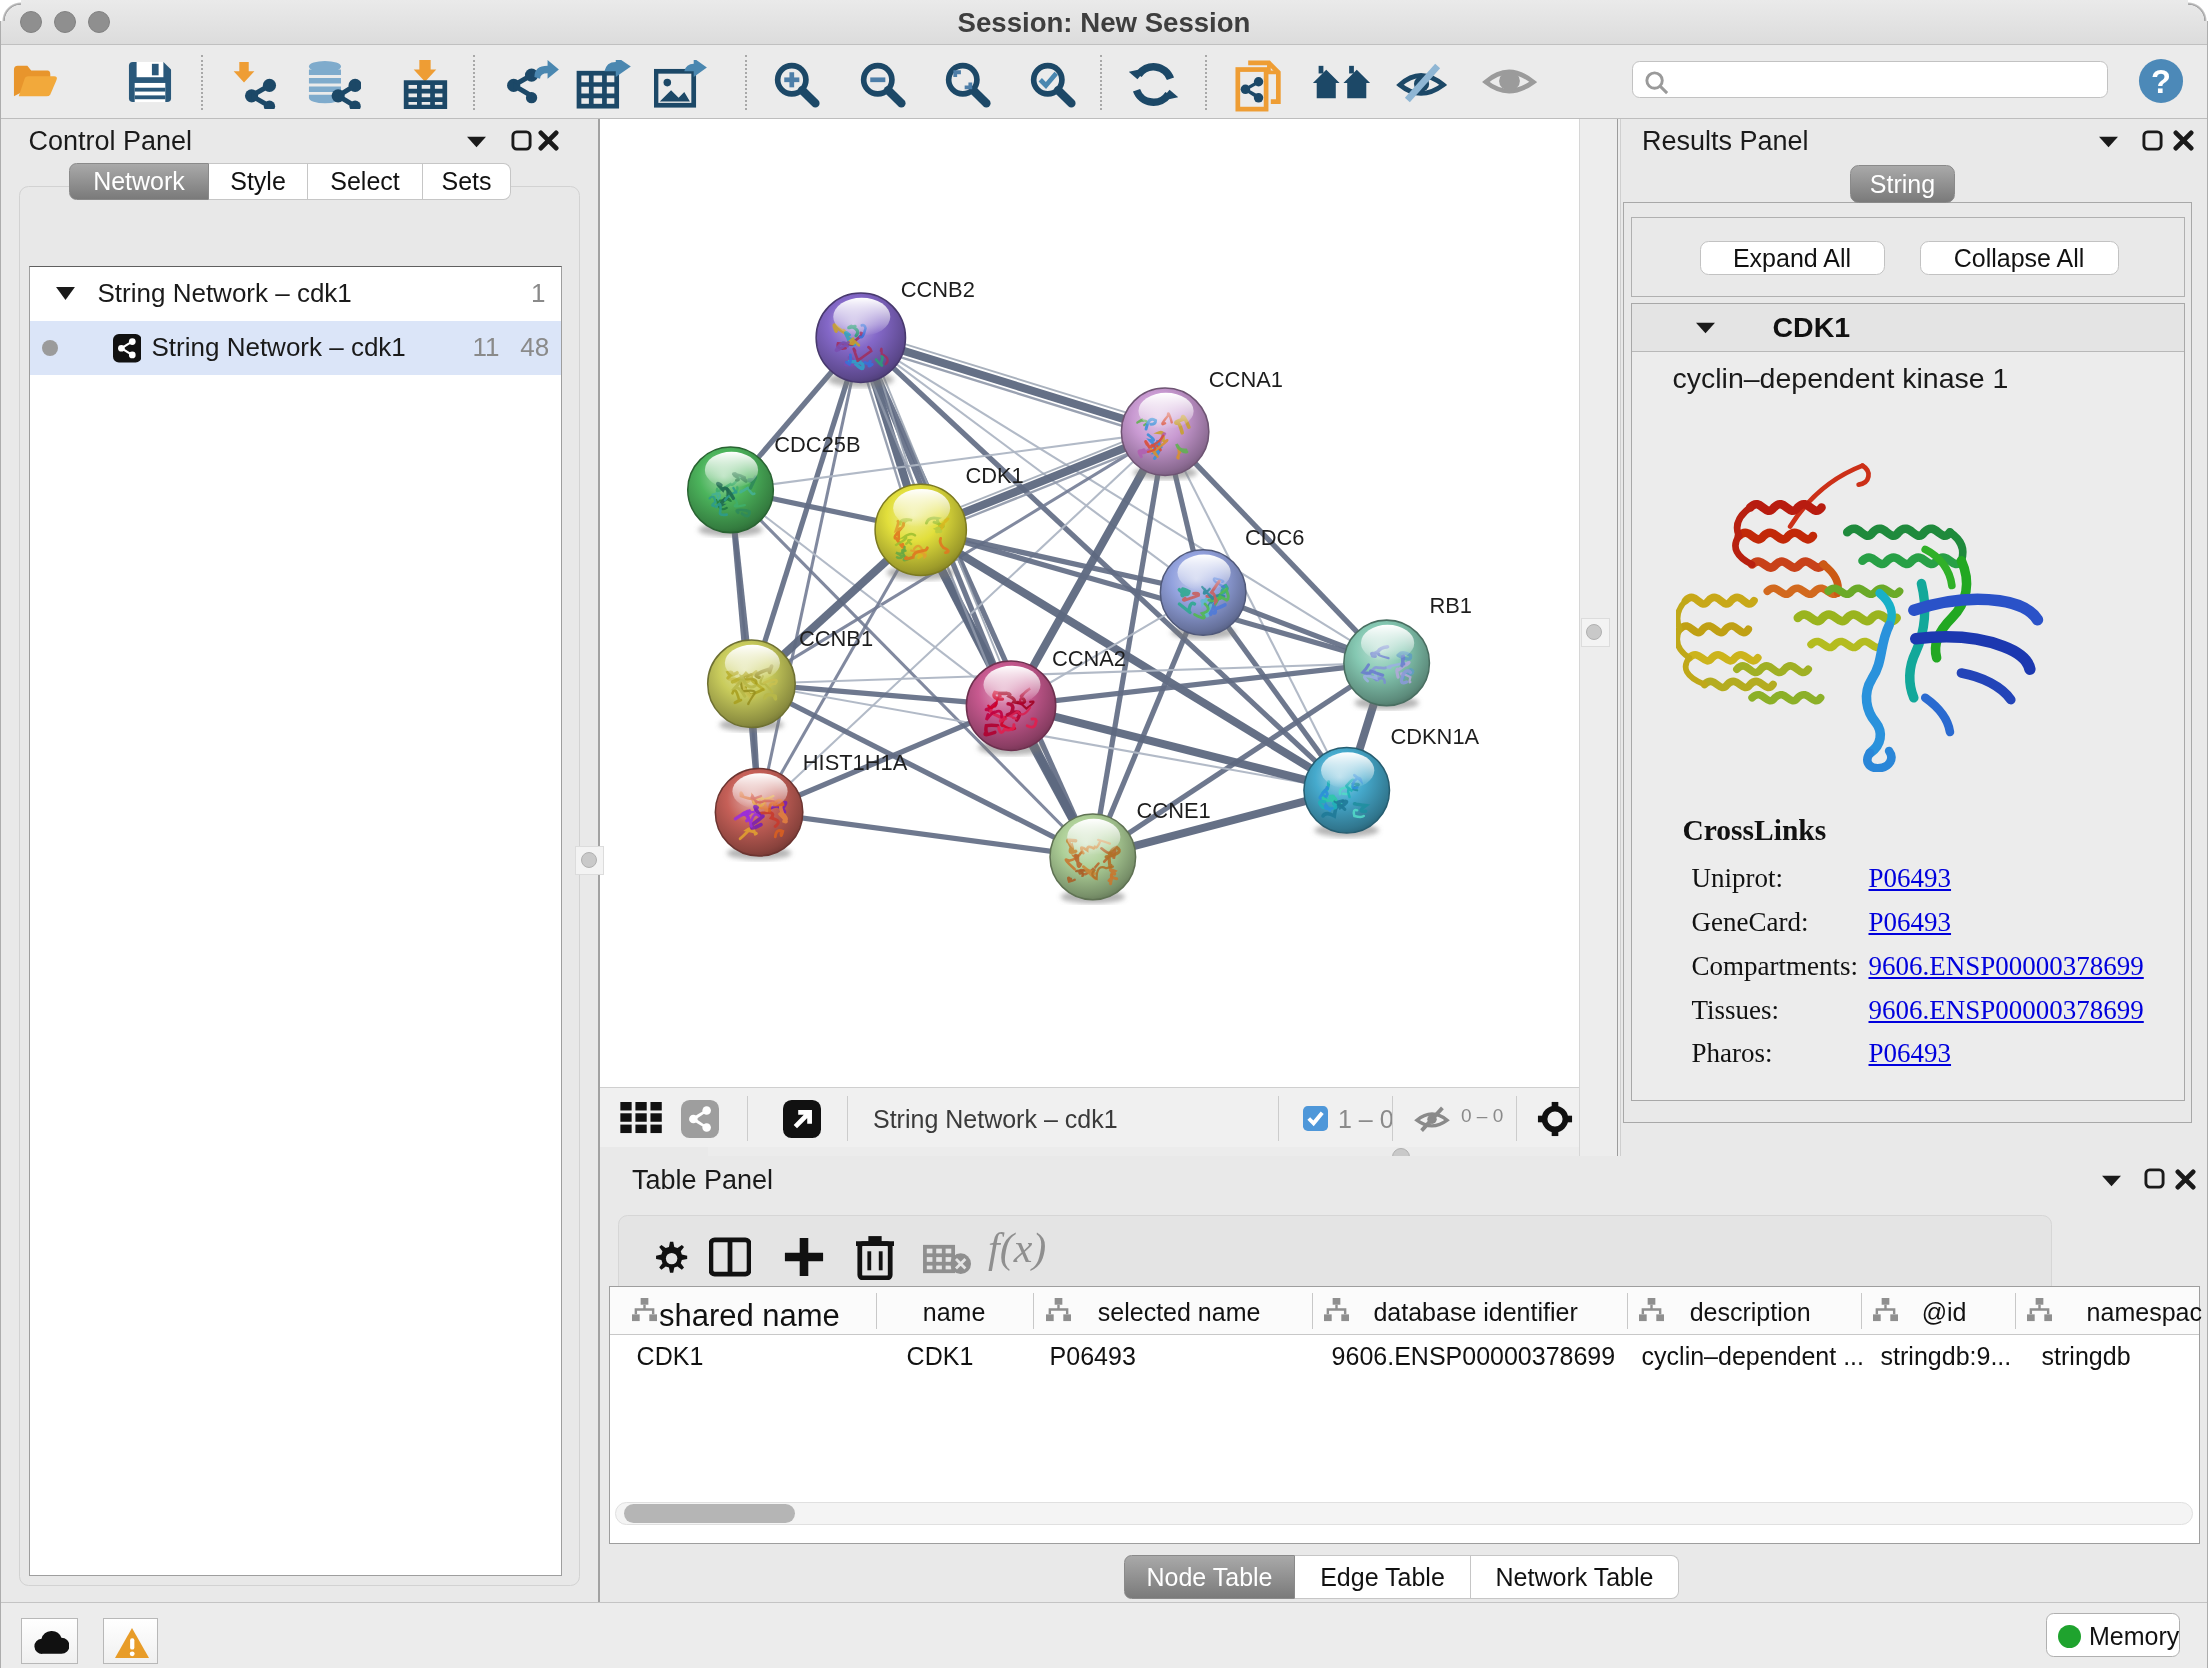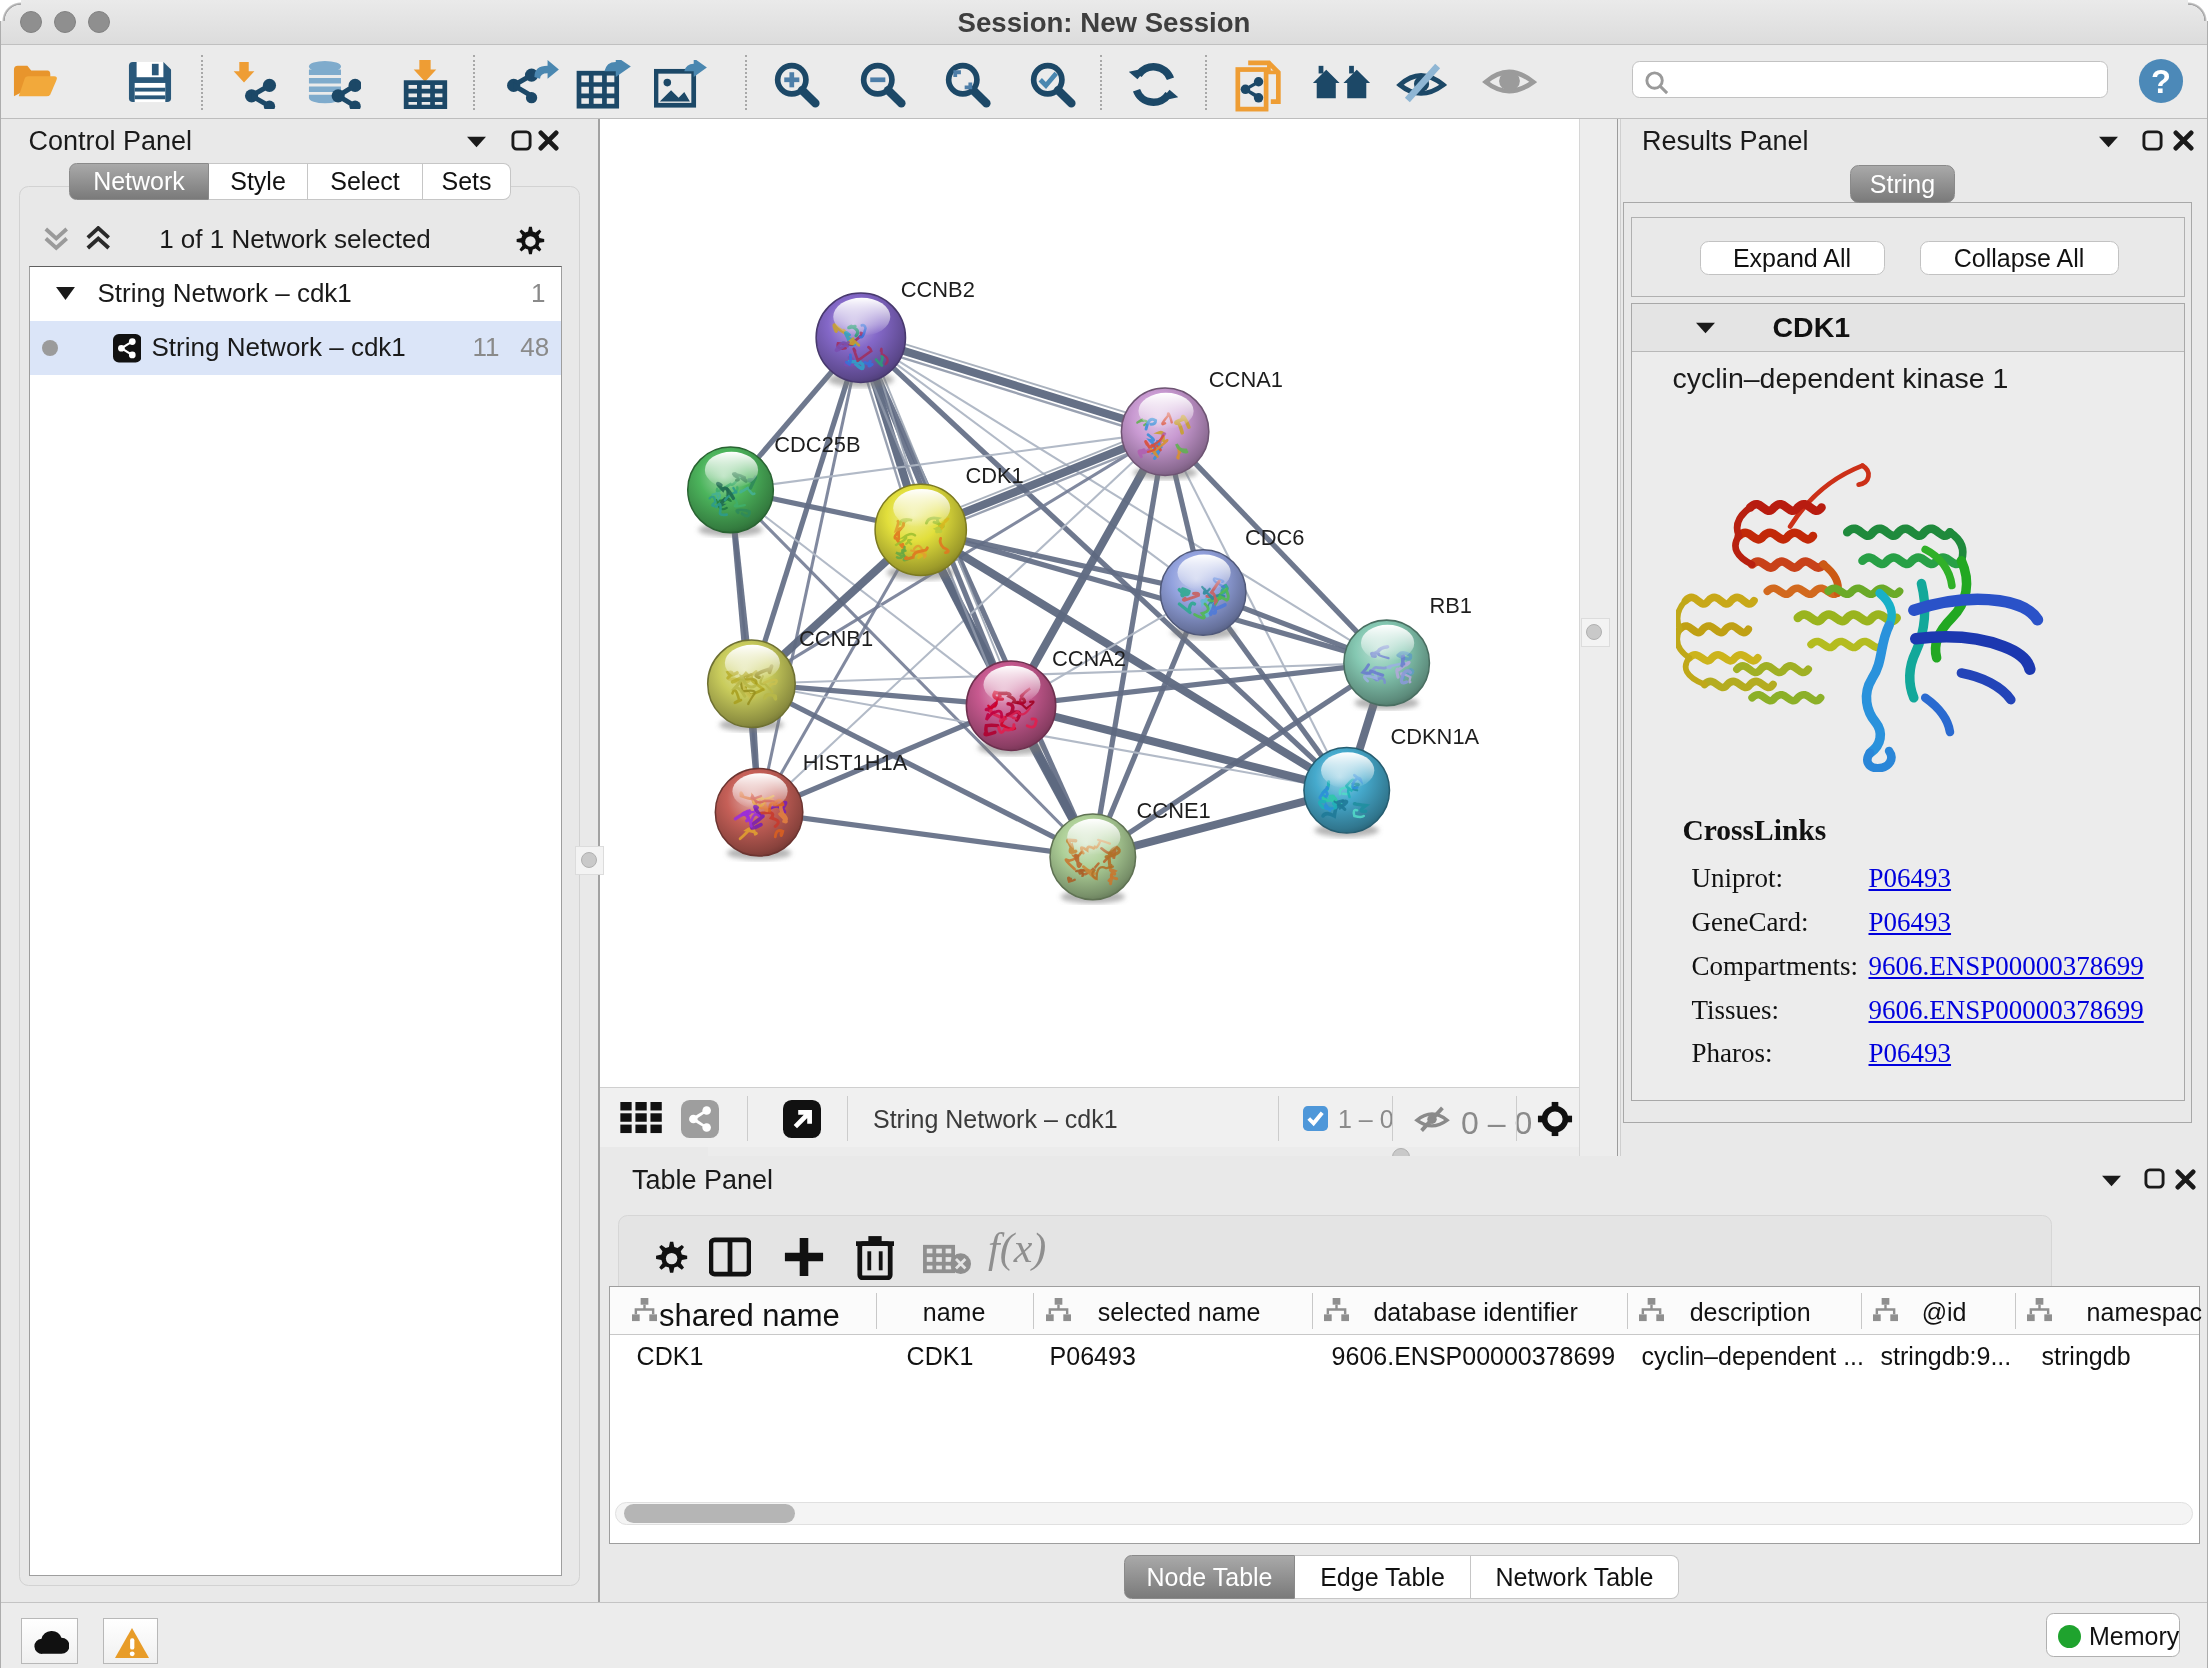--- a/index.html
+++ b/index.html
@@ -244,33 +244,20 @@
     </svg>
   <div class="abs" style="left:19px; top:67px; width:561px; height:1400px; background:#e8e8e8;
        border:1px solid #d2d2d2; border-radius:9.5px;"></div>
   <div class="tabs" style="left:69px; top:44px;">
     <div class="tab sel first" style="width:140px;">Network</div>
     <div class="tab" style="width:99px;">Style</div>
     <div class="tab" style="width:115px;">Select</div>
     <div class="tab last" style="width:88px;">Sets</div>
   </div>
 
-  <div class="abs" style="left:28.5px; top:92px; width:533px; height:55px;">
-    <svg style="position:absolute;left:13.3px;top:15px;" width="28.5" height="25" viewBox="0 0 30 26">
-      <path d="M4 3 L15 13 L26 3 M4 13 L15 23 L26 13" fill="none" stroke="#9a9a9a" stroke-width="4"></path>
-      </svg>
-    <svg style="position:absolute;left:55px;top:15px;" width="28.5" height="25" viewBox="0 0 30 26">
-      <path d="M4 12 L15 2 L26 12 M4 23 L15 13 L26 23" fill="none" stroke="#2a2a2a" stroke-width="4"></path>
-      </svg>
-    <div style="position:absolute;left:0;top:13.3px;width:533px;text-align:center;font-size:26px;color:#1a1a1a;">1 of 1 Network selected</div>
-    <svg style="position:absolute;left:481px;top:9.5px;" width="38" height="38" viewBox="0 0 40 40">
-      <path fill="#111" d="M20 6 l3 0 1 5 3 1 4 -3 2 2 -3 4 1 3 5 1 0 3 -5 1 -1 3 3 4 -2 2 -4 -3 -3 1 -1 5 -3 0 -1 -5 -3 -1 -4 3 -2 -2 3 -4 -1 -3 -5 -1 0 -3 5 -1 1 -3 -3 -4 2 -2 4 3 3 -1 Z"></path>
-      <circle cx="21.5" cy="21.5" r="5.5" fill="#e8e8e8"></circle>
-      </svg>
-  </div>
   <div class="wbox" id="treebox" style="left:28.5px; top:147px; width:533px; height:1310px; border-top:1.9px solid #5f5f5f;">
     <div style="position:absolute;left:0;top:0;width:531px;height:54px;">
       <svg style="position:absolute;left:25px;top:18px;" width="21" height="17" viewBox="0 0 22 18">
         <path d="M1 2 L21 2 L11 16 Z" fill="#1a1a1a"></path>
         </svg>
       <div style="position:absolute;left:68px;top:11.4px;font-size:26px;color:#1a1a1a;">String Network – cdk1</div>
       <div style="position:absolute;right:15px;top:11.4px;font-size:26px;color:#8a8a8a;">1</div>
     </div>
     <div style="position:absolute;left:0;top:54px;width:531px;height:54px;background:#dbe5f8;">
       <div style="position:absolute;left:12.4px;top:19px;width:16px;height:16px;border-radius:50%;background:#9b9b9b;"></div>
@@ -684,21 +671,21 @@
     <rect x="0" y="0" width="26" height="26" rx="5" fill="#4e97d9"></rect>
     <path d="M6 13 L11 18 L20 7" stroke="#fff" stroke-width="4" fill="none"></path>
     </svg>
   <div style="position:absolute;left:738px;top:17px;font-size:25px;color:#8a8a8a;">1 – 0</div>
   <div style="position:absolute;left:792px;top:7.6px;height:45px;border-left:1px solid #cccccc;"></div>
   <svg style="position:absolute;left:814px;top:17px;" width="36" height="28.5" viewBox="0 0 38 30">
     <path d="M3 16 Q19 3 35 16 Q19 28 3 16 Z" fill="none" stroke="#8a8a8a" stroke-width="3.5"></path>
     <circle cx="19" cy="15" r="5" fill="#8a8a8a"></circle>
     <line x1="8" y1="27" x2="30" y2="3" stroke="#8a8a8a" stroke-width="4"></line>
     </svg>
-  <div style="position:absolute;left:861px;top:17px;font-size:32px;color:#8a8a8a;">0 – 0</div>
+  <div style="position:absolute;left:861px;top:17px;font-size:19px;color:#8a8a8a;">0 – 0</div>
   <div style="position:absolute;left:916px;top:7.6px;height:45px;border-left:1px solid #cccccc;"></div>
   <svg style="position:absolute;left:937px;top:13.3px;" width="36" height="36" viewBox="0 0 38 38">
     <circle cx="19" cy="19" r="11" fill="none" stroke="#111" stroke-width="6"></circle>
     <g stroke="#111" stroke-width="7">
         <line x1="19" y1="1" x2="19" y2="9"></line>
         <line x1="19" y1="29" x2="19" y2="37"></line>
     <line x1="1" y1="19" x2="9" y2="19"></line>
         <line x1="29" y1="19" x2="37" y2="19"></line>
       </g>
     </svg>

